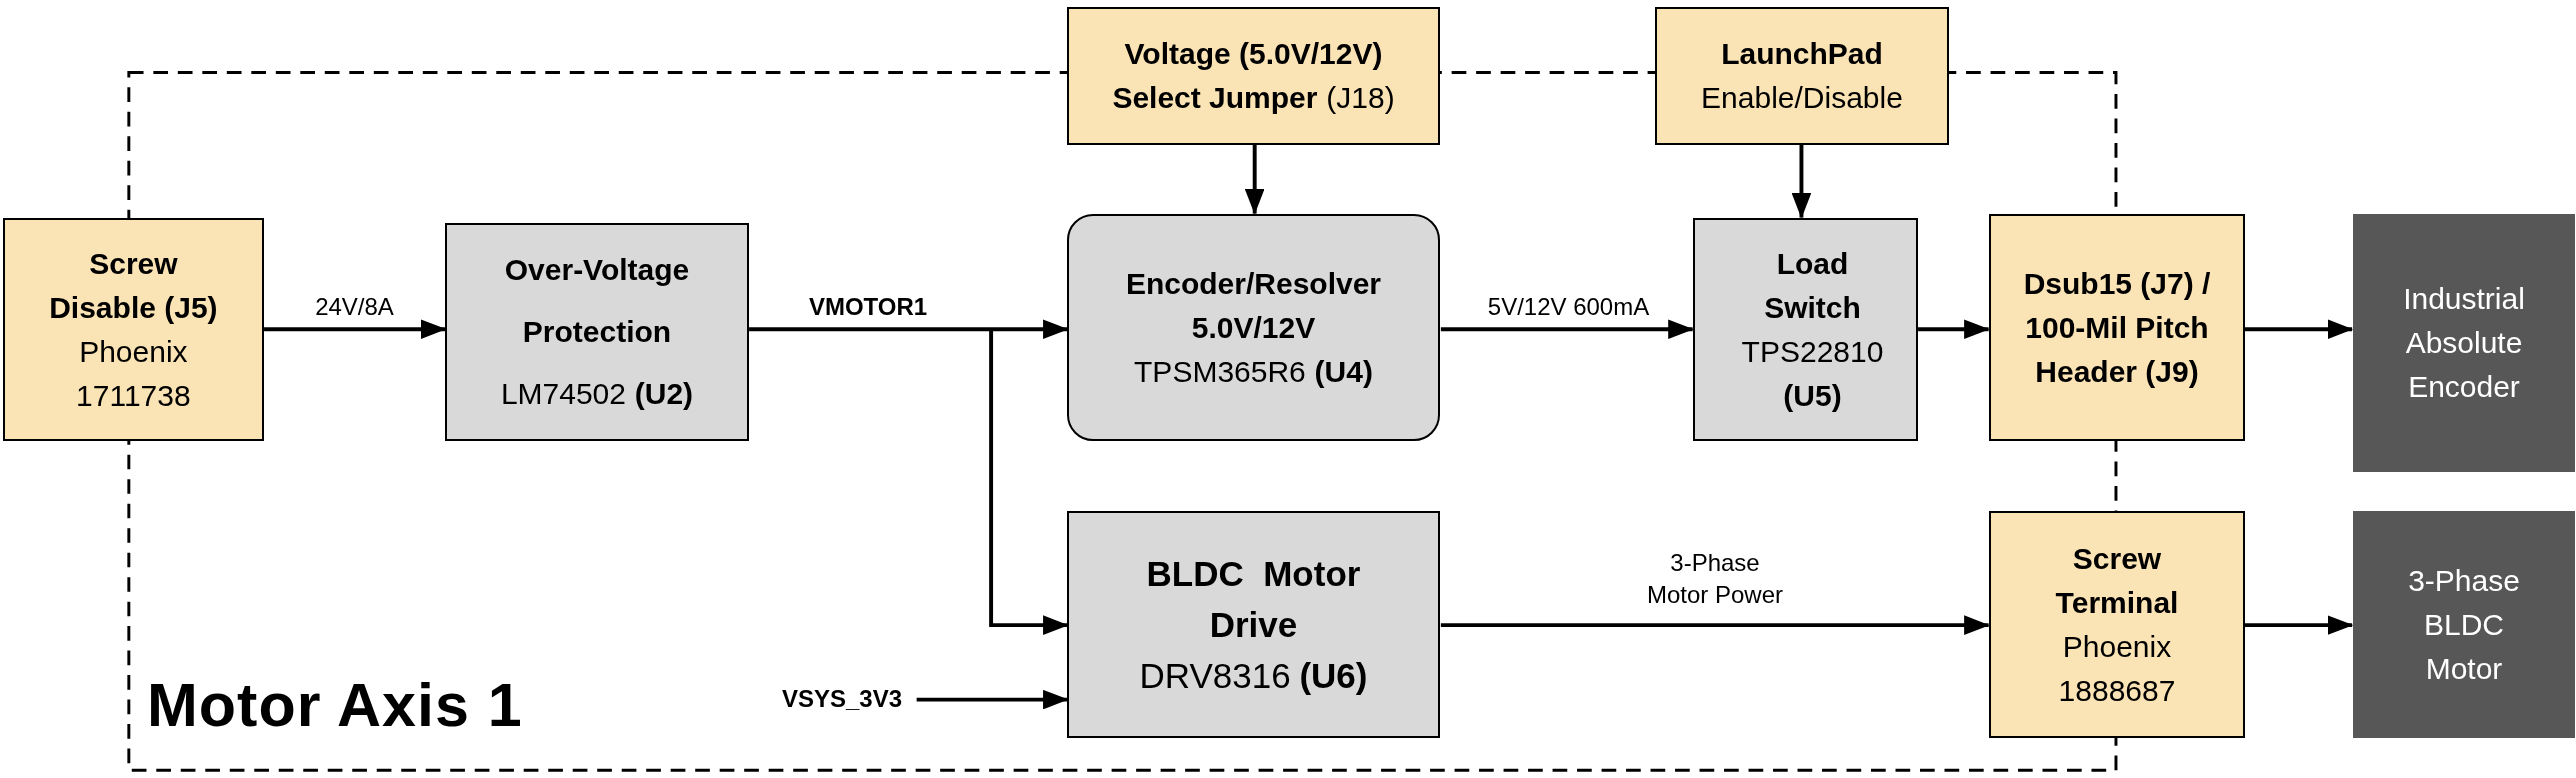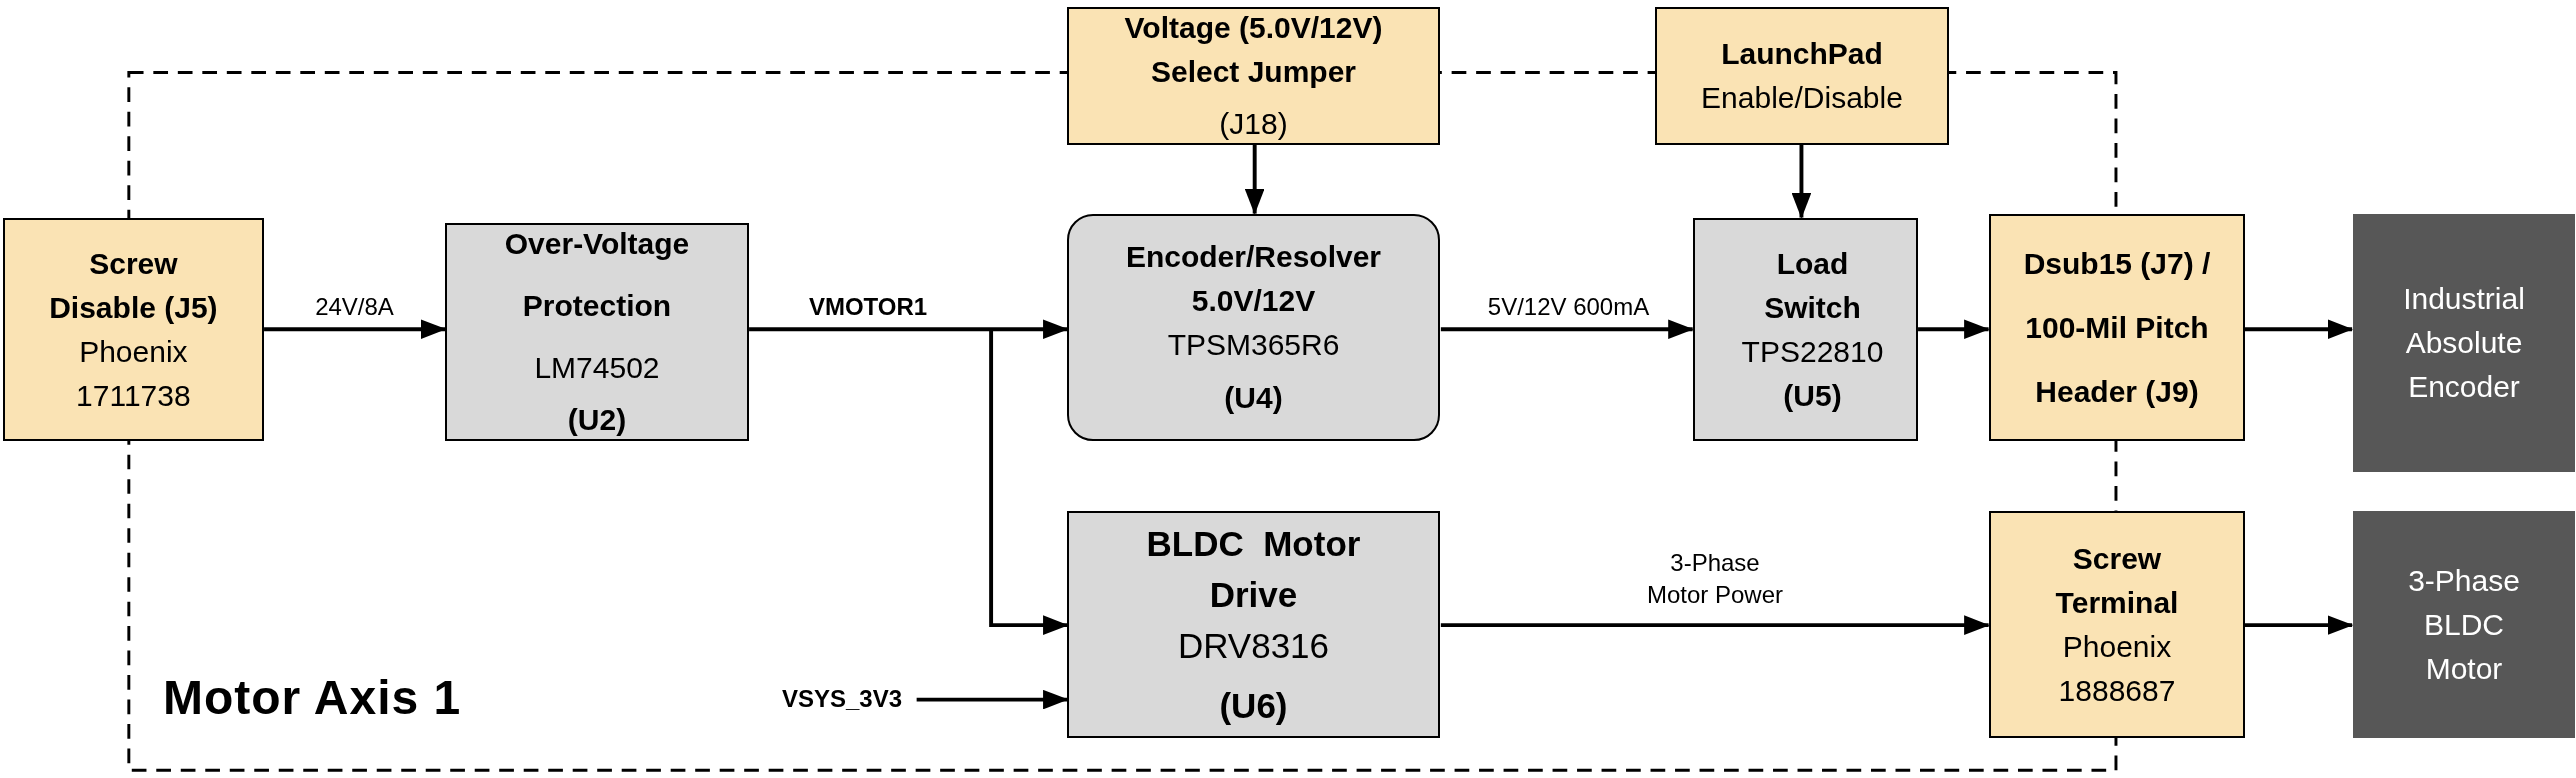--- a/index.html
+++ b/index.html
@@ -15,28 +15,28 @@
 
   .box { position:absolute; display:flex; flex-direction:column; align-items:center;
          justify-content:center; text-align:center; border:2.9px solid #000;
          font-size:30px; line-height:44px; background:#fff; z-index:2; }
   .tan  { background:var(--connector,#fae3b4); }
   .gray { background:var(--ic,#d9d9d9); }
   .dark { background:var(--external,#575757); color:#fff; border-color:var(--external,#575757); }
 
   .b { font-weight:bold; }
   .pre { white-space:pre; }
-  .ln2 { display:flex; gap:8.8px; justify-content:flex-end;flex-direction:column; }
+  .ln2 { display:flex; gap:8.8px; justify-content:flex-end; }
   .big { font-size:35px; line-height:51px; }
 
   .wlabel { position:absolute; font-size:24px; line-height:32px; text-align:center; z-index:3; }
   .right { text-align:right; }
 
-  .title { position:absolute; left:147px; top:670px; font-size:48px; font-weight:bold;
-           letter-spacing:1px; z-index:3;margin-left:16px; }
+  .title { position:absolute; left:147px; top:670px; font-size:61px; font-weight:bold;
+           letter-spacing:1px; z-index:3; }
 </style>
 </head>
 <body>
 
 <div class="diagram">
 
   <svg class="wires" width="2576" height="778" viewBox="0 0 2628 794">
     <defs>
       <marker id="ah" markerUnits="userSpaceOnUse" markerWidth="26" markerHeight="20" refX="25" refY="10" orient="auto">
         <path d="M0,0 L26,10 L0,20 Z" fill="#000"></path>
@@ -94,21 +94,21 @@
     </div>
   </div>
 
   <div class="box gray" style="left:1693px;top:218px;width:225px;height:223px;padding-left:14px;">
     <div class="b">Load</div>
     <div class="b">Switch</div>
     <div>TPS22810</div>
     <div class="b">(U5)</div>
   </div>
 
-  <div class="box tan" style="left:1989px;top:214px;width:256px;height:227px;gap:20px;">
+  <div class="box tan" style="left:1989px;top:214px;width:256px;height:227px;">
     <div class="b">Dsub15 (J7) /</div>
     <div class="b">100-Mil Pitch</div>
     <div class="b">Header (J9)</div>
   </div>
 
   <div class="box dark" style="left:2353px;top:214px;width:222px;height:258px;">
     <div>Industrial</div>
     <div>Absolute</div>
     <div>Encoder</div>
   </div>

